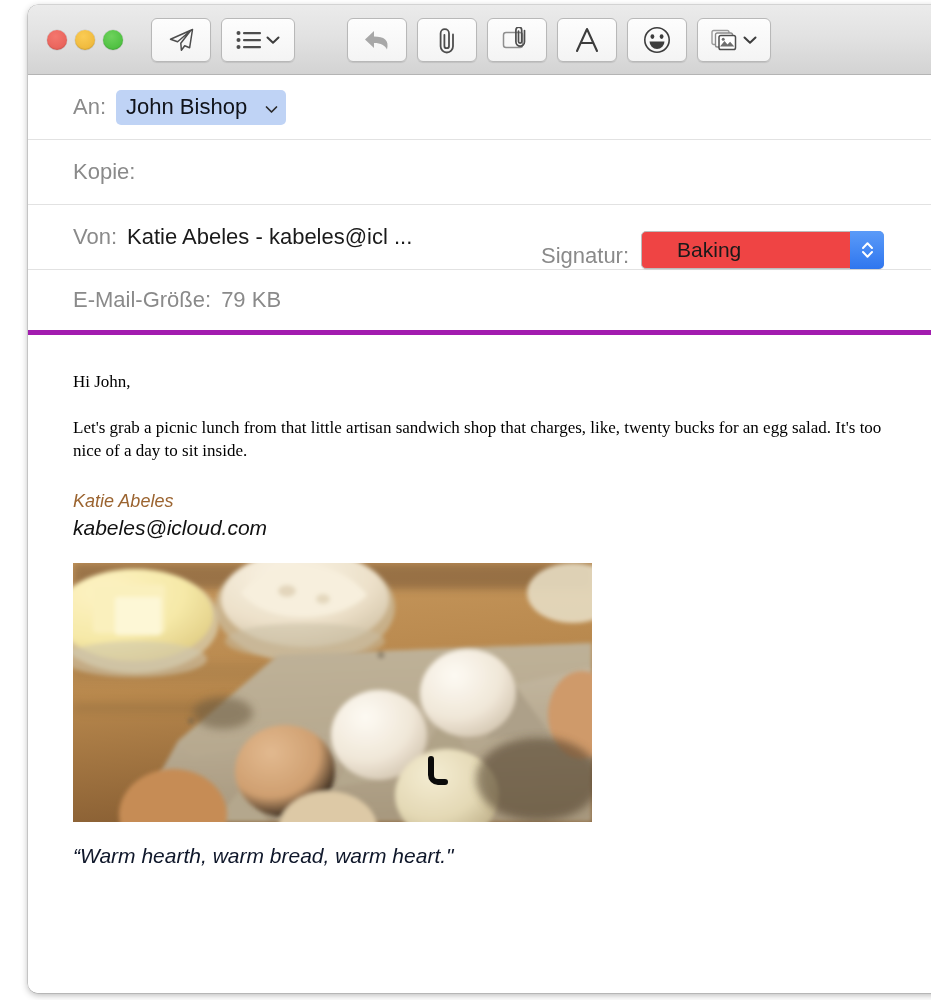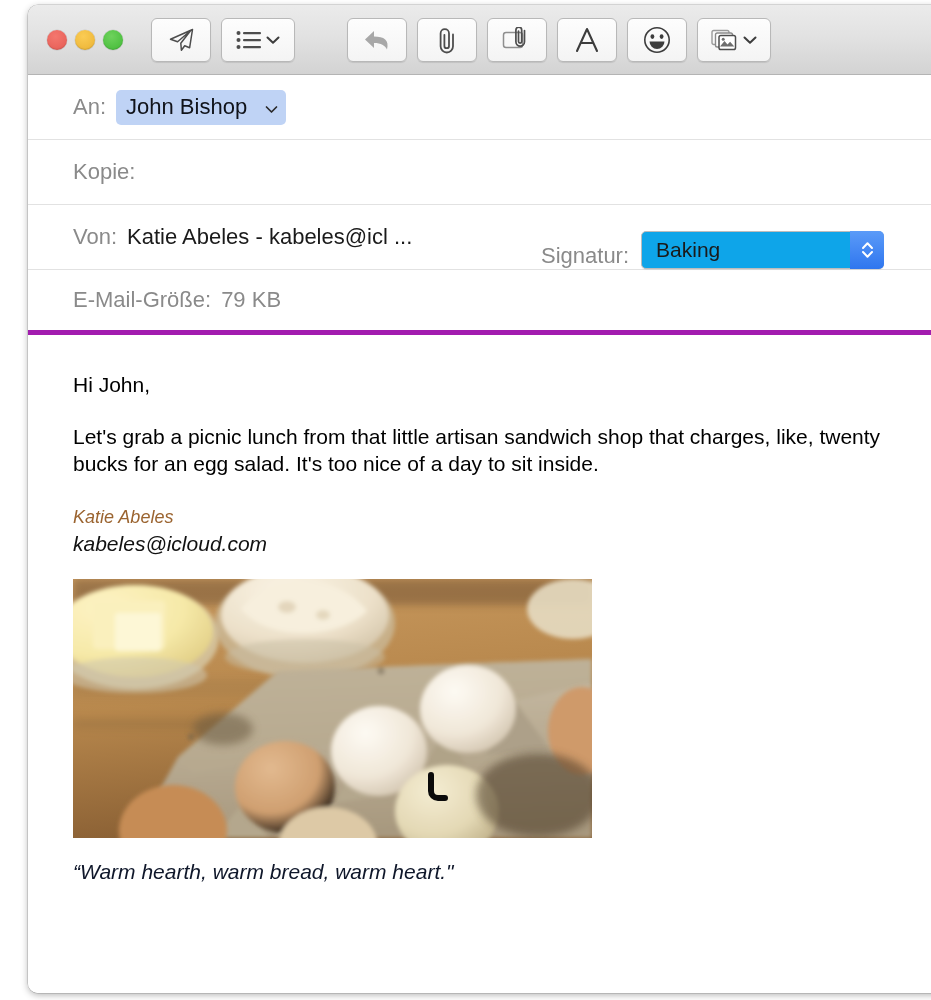--- a/index.html
+++ b/index.html
@@ -121,27 +121,28 @@
     height: 100%;
     display: flex;
     align-items: flex-end;
     gap: 12px;
   }
   .sig-label { color: #8a8a8a; font-size: 22px; }
   .popup {
     position: relative;
     width: 243px;
     height: 38px;
-    background: #0ea5e9;
+    background: #ef4444;
     border: 1px solid #bcbcbc;
     border-radius: 5px;
     box-shadow: 0 1px 1px rgba(0,0,0,0.07);
     display: flex;
     align-items: center;
     cursor: default;
+    padding-left: 21px;
   }
   .popup-text {
     font-size: 21px;
     color: #1a1a1a;
     margin-left: 14px;
   }
   .popup-stepper {
     position: absolute;
     right: -1px; top: -1px;
     width: 34px; height: 38px;
@@ -155,25 +156,26 @@
   }
 
   
   #body {
     flex: 1 1 auto;
     padding: 36px 45px 0 45px;
     background: #ffffff;
     overflow: hidden;
   }
   .para {
-    font-size: 21px;
+    font-size: 17px;
     line-height: 1.32;
     color: #000000;
     margin-bottom: 24px;
     max-width: 840px;
+    font-family: Liberation Serif, serif;
   }
   .para.last { margin-bottom: 28px; }
 
   .sig-name {
     font-size: 18px;
     font-style: italic;
     color: #9b6430;
     line-height: 1.3;
   }
   .sig-email {

